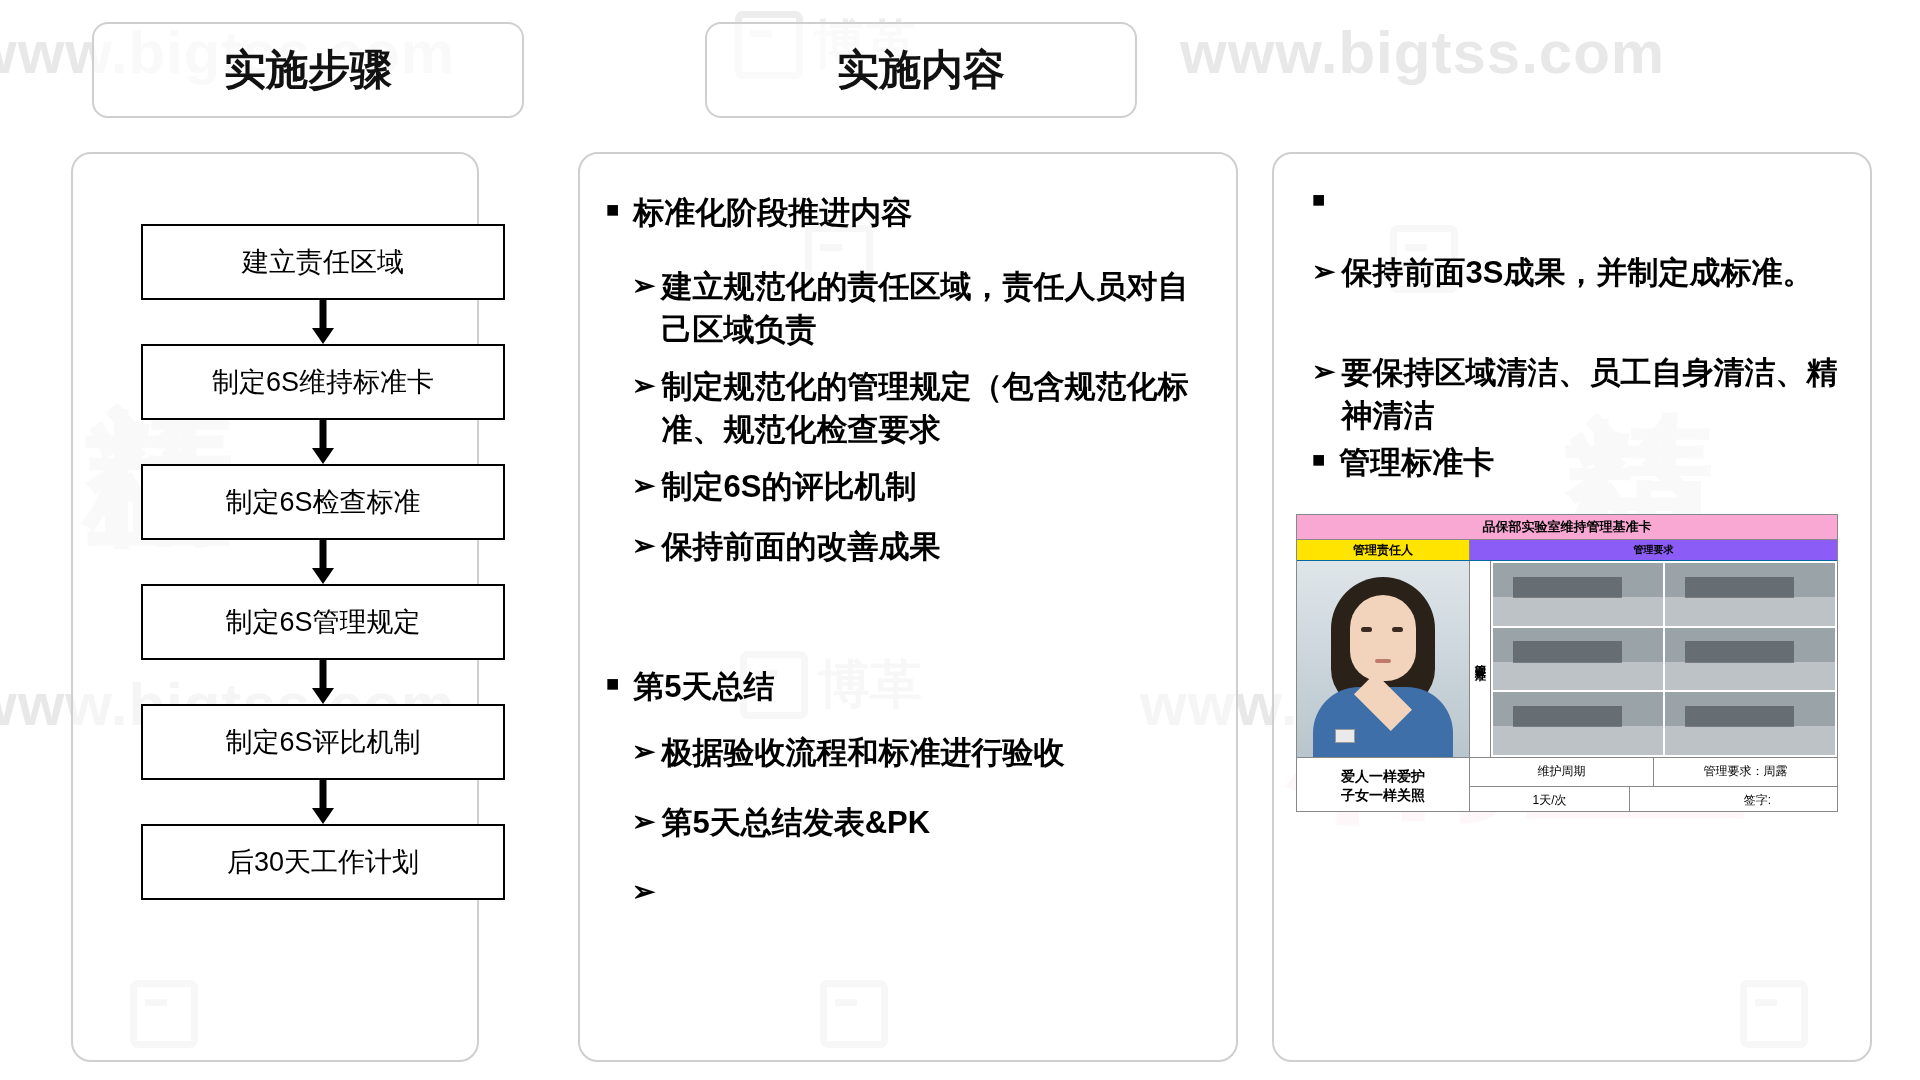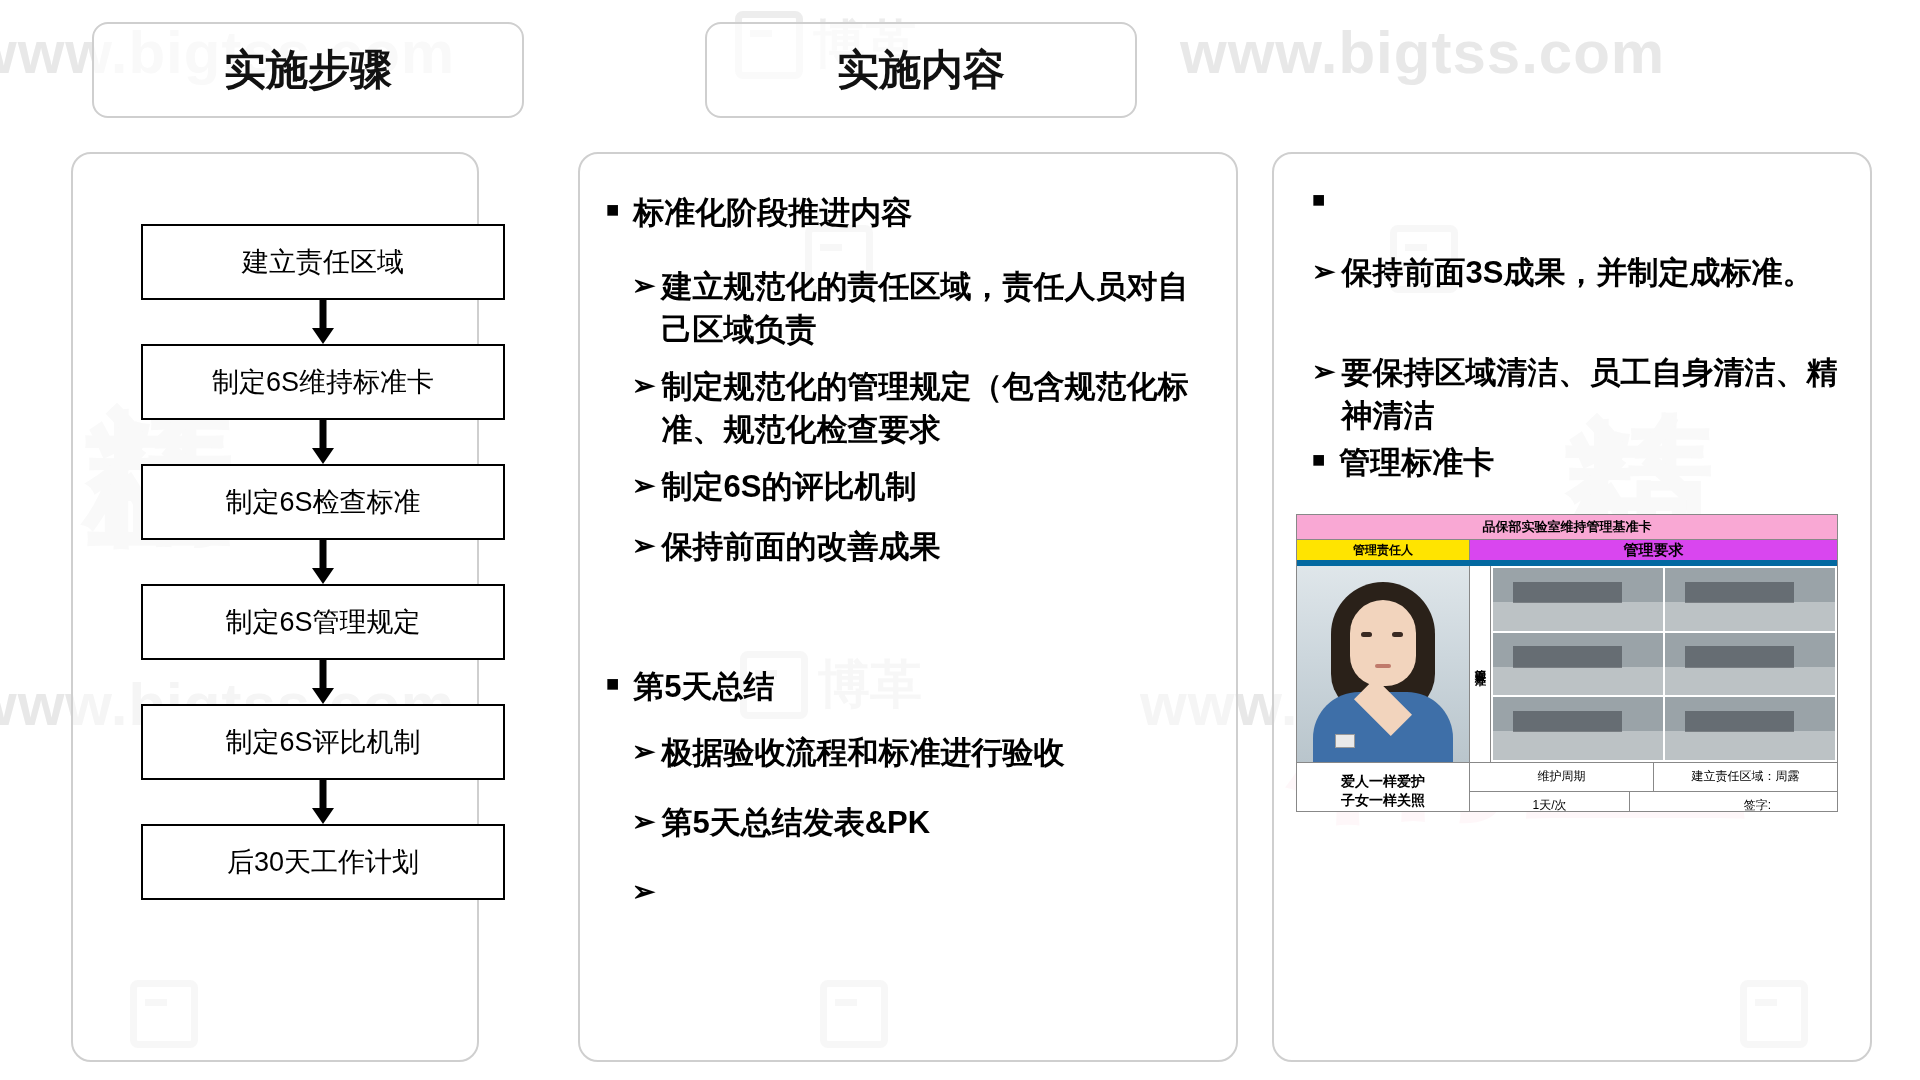--- a/index.html
+++ b/index.html
@@ -190,36 +190,36 @@
     display: flex;
     align-items: center;
     justify-content: center;
     font-size: 13px;
     font-weight: 700;
     border-bottom: 1px solid #888;
   }
   .card-head {
     display: flex;
     height: 20px;
-    border-bottom: 6px solid #0369a1;
+    border-bottom: 1px solid #0369a1;
   }
   .card-head .h1 {
     width: 172px;
     background: #ffe400;
     display: flex; align-items: center; justify-content: center;
     font-weight: 700;
     border-right: 1px solid #888;
     font-size: 12px;
   }
   .card-head .h2 {
     flex: 1;
-    background: #d946ef;
+    background: #8b5cf6;
     display: flex; align-items: center; justify-content: center;
     font-weight: 700;
-    font-size: 15px;
+    font-size: 10px;
   }
   .card-mid {
     display: flex;
     height: 196px;
     border-bottom: 1px solid #888;
   }
   .card-photo {
     width: 172px;
     border-right: 1px solid #888;
     background: linear-gradient(#dfe6ea 0%, #cdd7dd 45%, #b9c5cc 100%);
@@ -493,21 +493,21 @@
         </div>
       </div>
       <div class="card-foot">
         <div class="f1">
           <span>爱人一样爱护</span>
           <span>子女一样关照</span>
         </div>
         <div class="fright">
           <div class="frow">
             <div class="fc">维护周期</div>
-            <div class="fc">建立责任区域：周露</div>
+            <div class="fc">管理要求：周露</div>
           </div>
           <div class="frow">
             <div class="fc">1天/次</div>
             <div class="fc">签字:</div>
           </div>
         </div>
       </div>
     </div>
   </div>
 

